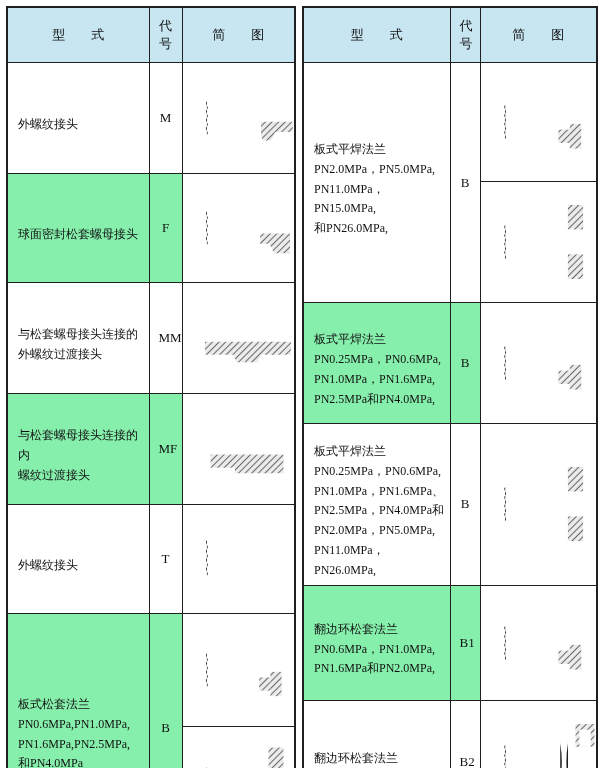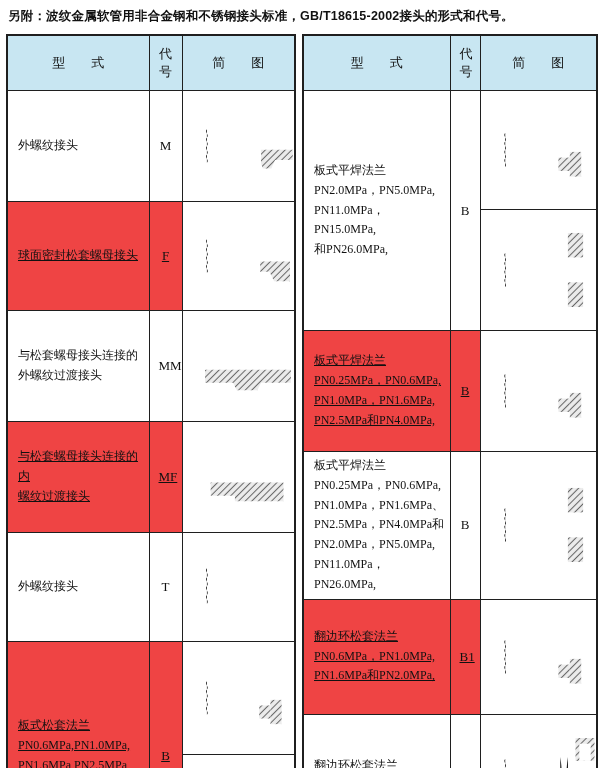--- a/index.html
+++ b/index.html
@@ -7,25 +7,25 @@
   .page{padding:6px 6px 0 6px;}
   .title{font-size:12.5px;font-weight:bold;margin:2px 0 9px 2px;letter-spacing:.2px;}
   .tables{display:flex;gap:6px;align-items:flex-start;}
   table{border-collapse:collapse;table-layout:fixed;background:#fff;}
   table.lt{width:288px;}
   table.rt{width:294px;}
   td,th{border:1px solid #1f1f1f;padding:9px;vertical-align:middle;overflow:hidden;}
   table{border:2px solid #1f1f1f;}
   th{background:#c8e6f2;font-weight:normal;font-size:13px;height:24px;
      font-family:"Liberation Serif","DejaVu Serif",serif;}
-  td.type{font-size:12px;line-height:1.65;padding:4px 4px 4px 10px;white-space:pre-line;
+  td.type{font-size:12px;line-height:1.65;padding:18px 4px 4px 10px;white-space:pre-line;
           font-family:"Liberation Serif","DejaVu Serif",serif;text-align:left;}
   td.code{text-align:center;font-size:13px;font-family:"Liberation Serif","DejaVu Serif",serif;}
   td.diag{text-align:center;background:#fff;}
-  .hl{background:#ef4444;text-decoration:underline;}
+  .hl{background:#86efac;}
   svg.d{display:block;margin:0 auto;}
   .hidden-defs{position:absolute;width:0;height:0;}
 </style>
 </head>
 <body>
 
 <svg class="hidden-defs" aria-hidden="true">
   <defs>
     <pattern id="hx" width="5" height="5" patternUnits="userSpaceOnUse" patternTransform="rotate(45)">
       <rect width="5" height="5" fill="#ececec" stroke="none"></rect>
@@ -129,21 +129,20 @@
       <path d="M82,28 q-3,20 0,40"></path>
       <rect x="90" y="8" width="20" height="24" fill="url(#hx)"></rect>
       <rect x="94" y="14" width="12" height="18" fill="#fff"></rect>
       <rect x="90" y="64" width="20" height="24" fill="url(#hx)"></rect>
       <rect x="94" y="64" width="12" height="18" fill="#fff"></rect>
     </g>
   </defs>
 </svg>
 
 <div class="page">
-  <div class="title">另附：波纹金属软管用非合金钢和不锈钢接头标准，GB/T18615-2002接头的形式和代号。</div>
 
   <div class="tables">
 
     <table class="lt">
       <colgroup>
           <col style="width:142px">
           <col style="width:33px">
           <col style="width:113px">
         </colgroup>
       <tbody>

